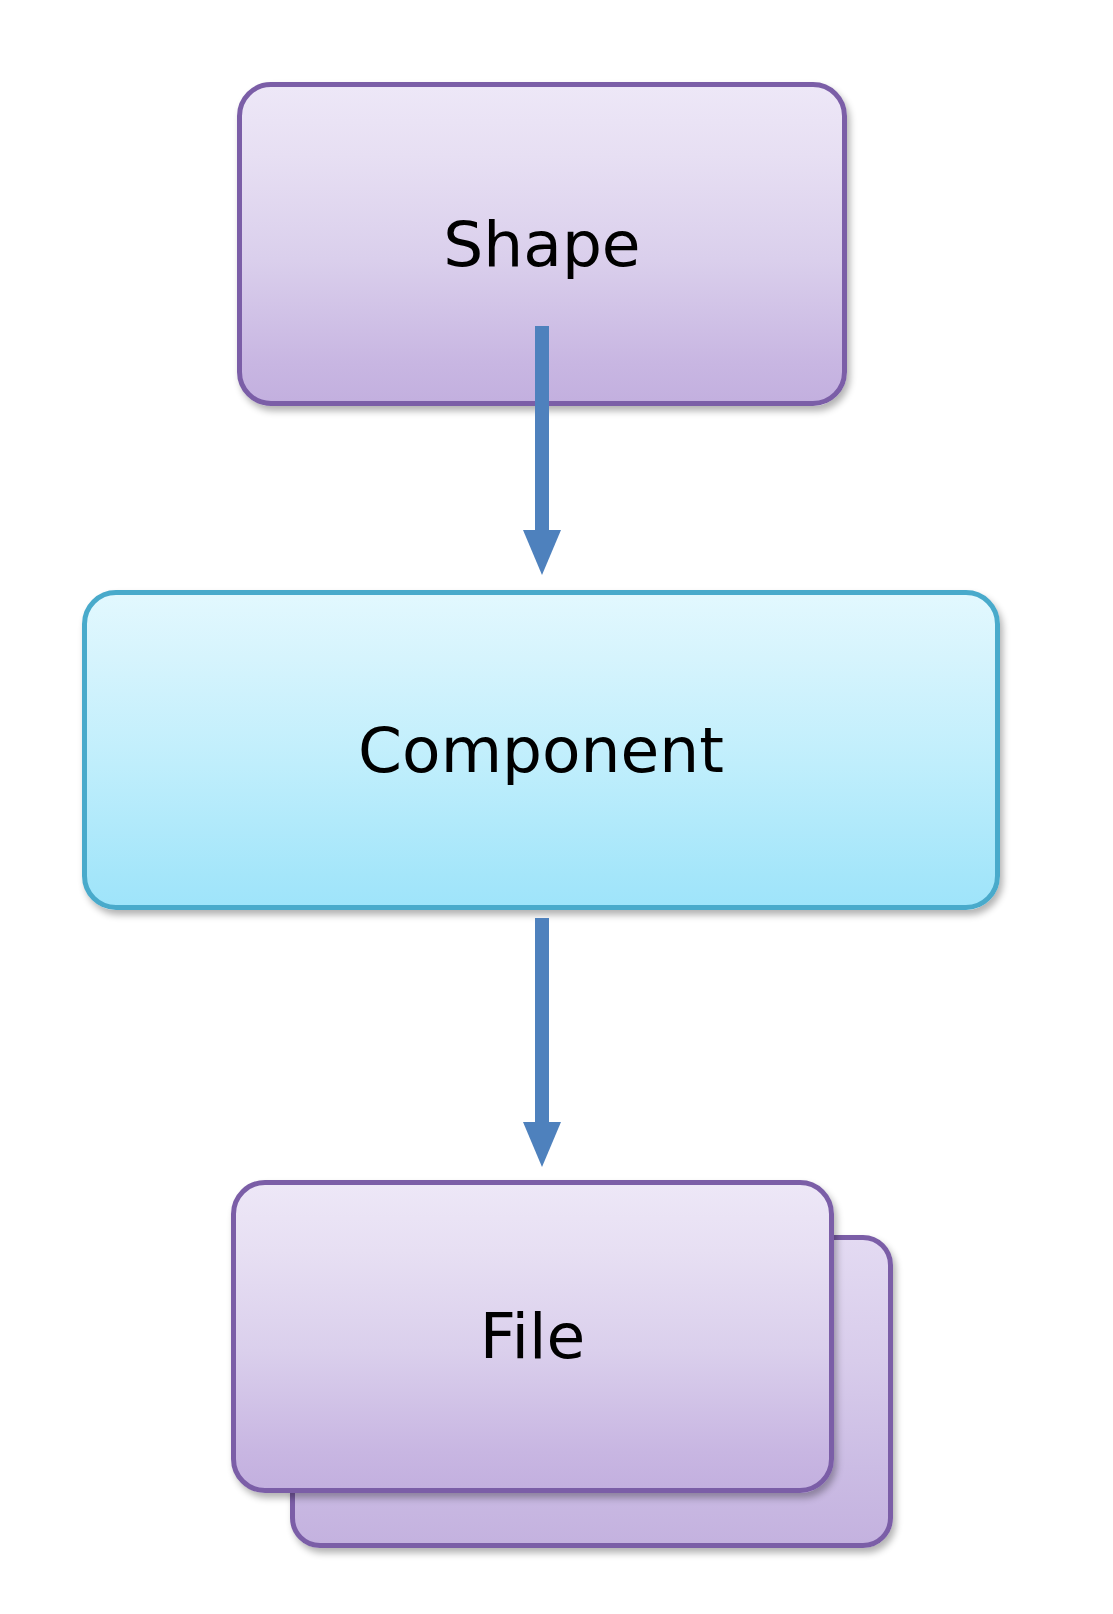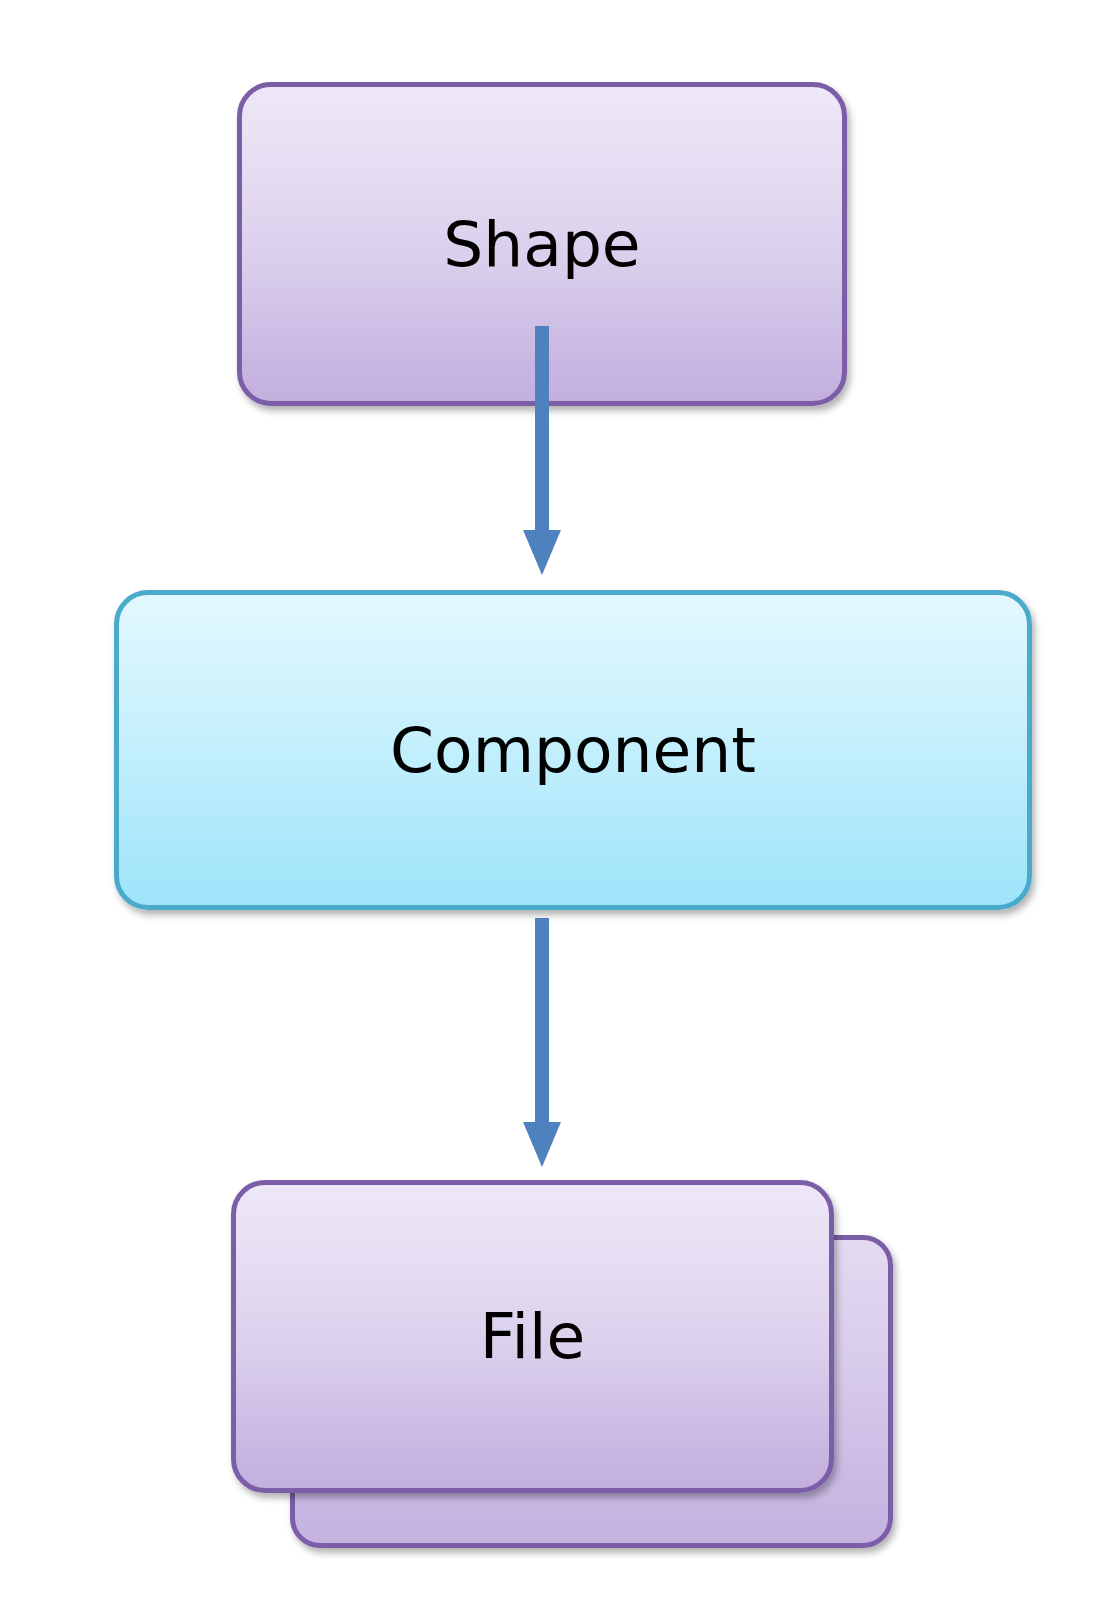--- a/index.html
+++ b/index.html
@@ -47,21 +47,20 @@
   
   .node.purple.back {
     background: linear-gradient(to bottom, #E3DAF2 0%, #D8CCEB 40%, #CBBCE4 75%, #C4B2DF 100%);
   }
 
   
   .node.cyan {
     border-color: #49AACB;
     background: linear-gradient(to bottom, #E2F8FE 0%, #D6F4FD 20%, #BFEEFC 55%, #A5E6FA 90%, #9FE4FA 100%);
     box-shadow: 3px 5px 7px rgba(0,0,0,0.30);
-    margin-left: 32px;
   }
 
   
   #node-shape     { left: 237px;  top: 50px;   width: 610px;  height: 324px; margin-top: 32px; }
   #node-component { left: 82px;   top: 590px;  width: 918px;  height: 320px; }
   #file-stack     { position: absolute; left: 0; top: 0; width: 1113px; height: 1614px; }
   #node-file-back { left: 290px;  top: 1235px; width: 603px;  height: 313px; z-index: 1; border-radius: 30px; }
   #node-file      { left: 231px;  top: 1180px; width: 603px;  height: 313px; z-index: 2; }
 
   

